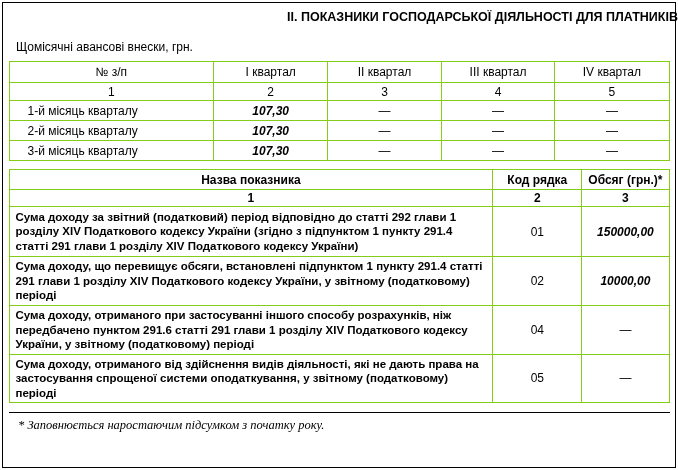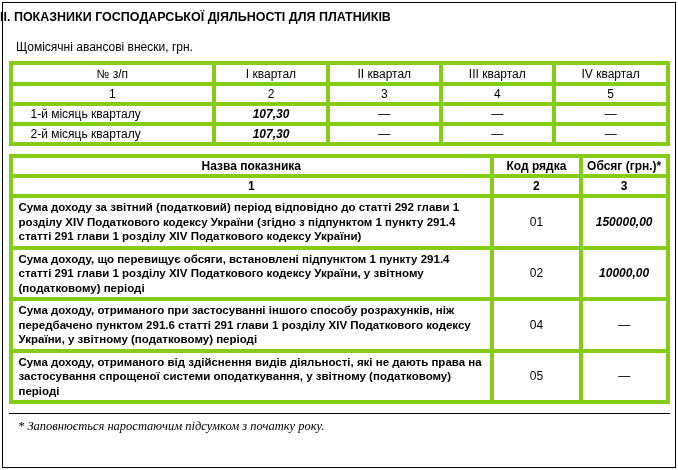--- a/index.html
+++ b/index.html
@@ -10,39 +10,39 @@
     position: relative;
     overflow: hidden;
   }
   .frame {
     position: absolute;
     inset: 2px;
     border: 1px solid #000;
     pointer-events: none;
   }
   .title {
-    text-align: left;
+    text-align: right;
     font-weight: bold;
     font-size: 12.5px;
     line-height: 16px;
     padding-top: 9px;
   }
   .subtitle {
     font-size: 12px;
     margin: 15px 0 7px 16px;
   }
   table {
     border-collapse: collapse;
     table-layout: fixed;
     width: 661px;
     margin: 0 auto;
     background: #fff;
   }
   td {
-    border: 4px solid #84cc16;
+    border: 1px solid #84cc16;
     font-size: 12px;
     text-align: center;
     vertical-align: middle;
     padding: 1px 4px;
     overflow: hidden;
   }
   .t1 .hdr-row  { height: 21px; }
   .t1 .nums-row { height: 18px; }
   .t1 .data-row { height: 20px; }
   .t1 td.label  { text-align: left; padding-left: 18px; }
@@ -115,20 +115,27 @@
     <td>—</td>
     <td>—</td>
   </tr>
   <tr class="data-row">
     <td class="label">2-й місяць кварталу</td>
     <td class="amount">107,30</td>
     <td>—</td>
     <td>—</td>
     <td>—</td>
   </tr>
+  <tr class="data-row">
+    <td class="label">3-й місяць кварталу</td>
+    <td class="amount">107,30</td>
+    <td>—</td>
+    <td>—</td>
+    <td>—</td>
+  </tr>
 </tbody>
   </table>
 
 <table class="t2">
   <colgroup>
     <col style="width:73.3%">
       <col style="width:13.5%">
       <col style="width:13.2%">
   </colgroup>
   <tbody>

